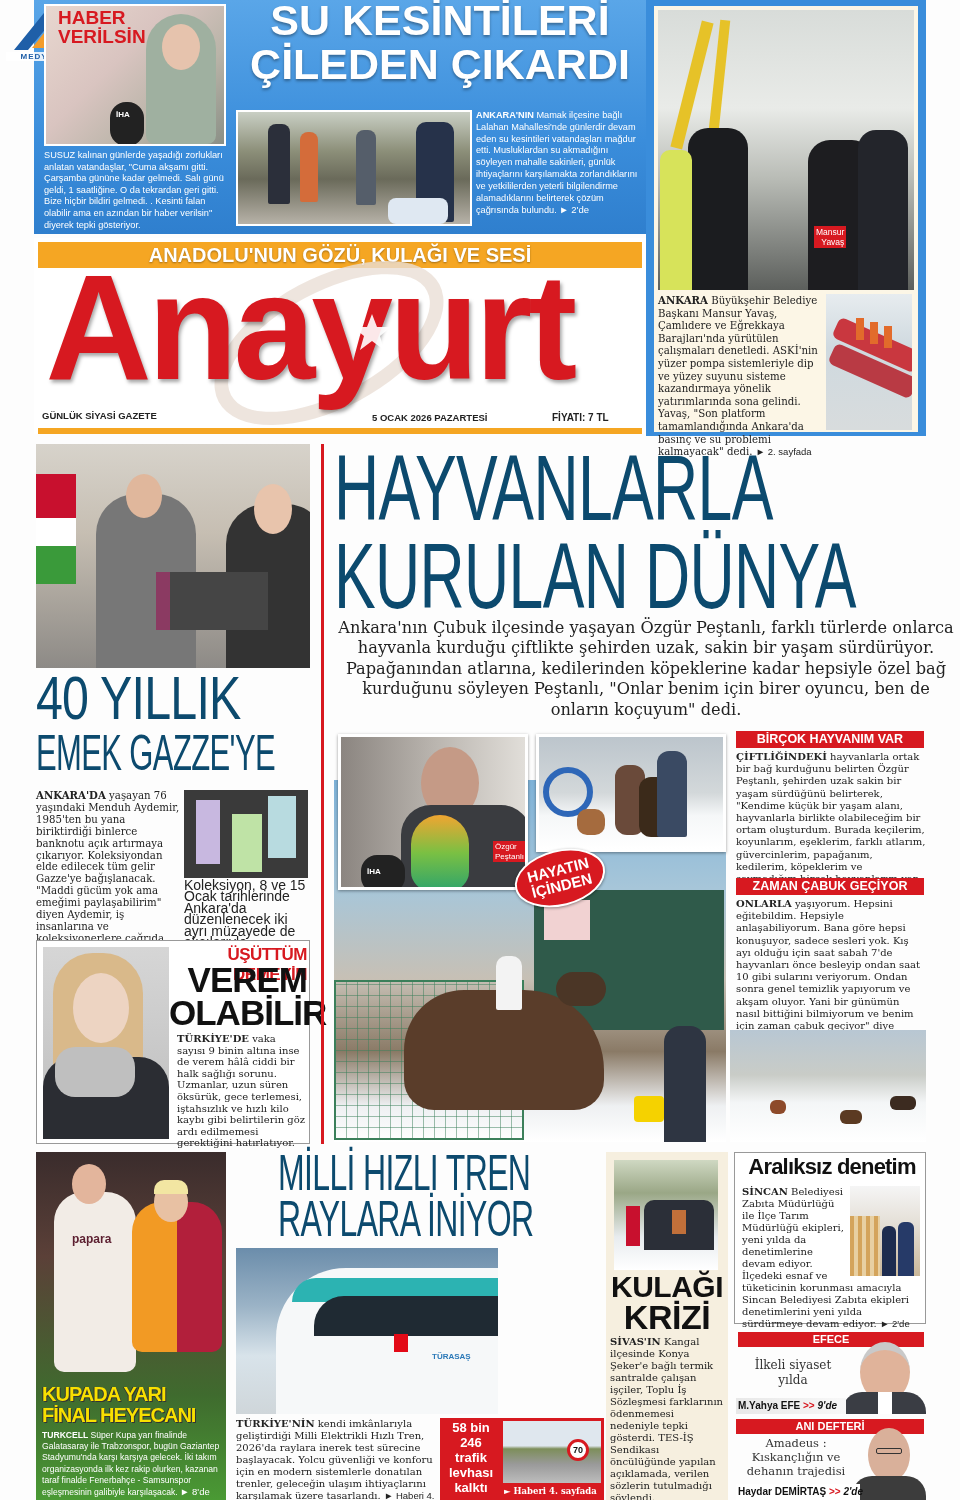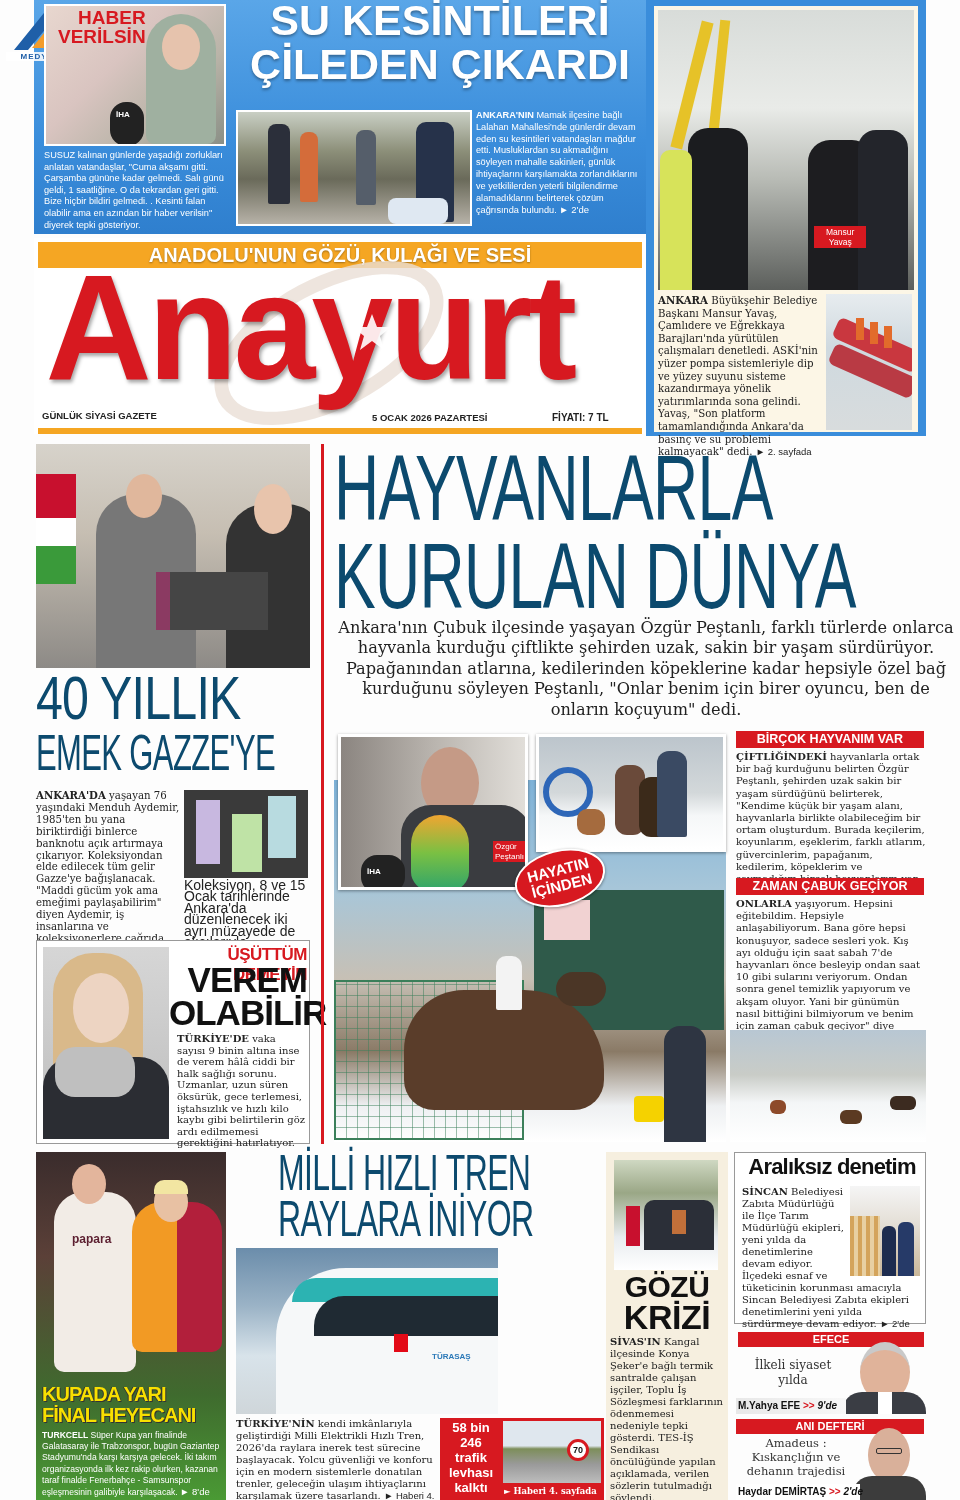--- a/index.html
+++ b/index.html
@@ -28,21 +28,21 @@
     <polygon points="42,24 58,44 26,44" fill="#f39c2b"></polygon>
   </svg>
   <div class="sans" style="position:absolute;left:0;top:48px;width:84px;text-align:center;font-size:8px;font-weight:bold;color:#1f5fa8;letter-spacing:1px;background:rgba(255,255,255,0.85);">MEDYALOJİ</div>
 </div>
 
 <div class="photo" style="left:44px;top:4px;width:182px;height:142px;background:linear-gradient(135deg,#e8d7cf 0%,#d9c4c0 40%,#b9b4a8 70%,#8a8f86 100%);border:2px solid #fff;">
   <div style="position:absolute;left:100px;top:8px;width:70px;height:130px;border-radius:40px 40px 10px 10px;background:#9fb0a0;"></div>
   <div style="position:absolute;left:116px;top:18px;width:38px;height:46px;border-radius:50%;background:#e6c3ad;"></div>
   <div style="position:absolute;left:64px;top:96px;width:34px;height:44px;border-radius:16px;background:#222;"></div>
   <div class="sans" style="position:absolute;left:70px;top:104px;font-size:8px;font-weight:bold;color:#fff;">İHA</div>
-  <div class="cond" style="position:absolute;left:12px;top:2px;color:#d71920;font-weight:bold;font-size:19px;line-height:19px;text-align:right;">
+  <div class="cond" style="position:absolute;left:12px;top:2px;color:#d71920;font-weight:bold;font-size:19px;line-height:19px;">
     <div>HABER</div>
     <div>VERİLSİN</div>
   </div>
 </div>
 <div class="abs sans" style="left:44px;top:150px;width:186px;font-size:9.2px;line-height:11.6px;color:#fff;">SUSUZ kalınan günlerde yaşadığı zorlukları anlatan vatandaşlar, "Cuma akşamı gitti. Çarşamba gününe kadar gelmedi. Salı günü geldi, 1 saatliğine. O da tekrardan geri gitti. Bize hiçbir bildiri gelmedi. . Kesinti falan olabilir ama en azından bir haber verilsin" diyerek tepki gösteriyor.</div>
 
 <div class="abs cond" style="left:238px;top:-2px;width:404px;color:#fff;font-weight:bold;font-size:43px;line-height:44px;text-align:center;text-shadow:0 2px 3px rgba(0,0,0,0.35);">
   <div>SU KESİNTİLERİ</div>
   <div>ÇİLEDEN ÇIKARDI</div>
 </div>
@@ -76,21 +76,21 @@
 
 <div class="abs" style="left:654px;top:6px;width:264px;height:426px;background:#fcf6e6;">
   <div class="photo" style="left:4px;top:4px;width:256px;height:280px;background:linear-gradient(180deg,#d8dcd9 0%,#e9ebe8 35%,#b9bcb6 60%,#5c5f5c 100%);">
     <div style="position:absolute;left:28px;top:10px;width:12px;height:130px;background:#e6c228;transform:rotate(14deg);"></div>
     <div style="position:absolute;left:56px;top:10px;width:10px;height:120px;background:#e6c228;transform:rotate(6deg);"></div>
     <div style="position:absolute;left:30px;top:118px;width:60px;height:170px;background:#1b1c1f;border-radius:20px 20px 0 0;"></div>
     <div style="position:absolute;left:150px;top:130px;width:66px;height:160px;background:#1d1d20;border-radius:22px 22px 0 0;"></div>
     <div style="position:absolute;left:200px;top:120px;width:50px;height:170px;background:#23252b;border-radius:18px 18px 0 0;"></div>
     <div style="position:absolute;left:2px;top:140px;width:32px;height:140px;background:#d7e35a;border-radius:10px 10px 0 0;"></div>
   </div>
-  <div class="sans" style="position:absolute;left:160px;top:220px;background:#d71920;color:#fff;font-size:8.5px;line-height:10px;padding:1px 12px;text-align:center;">
+  <div class="sans" style="position:absolute;left:160px;top:220px;background:#d71920;color:#fff;font-size:8.5px;line-height:10px;padding:1px 2px;text-align:right;">
     <div>Mansur</div>
     <div>Yavaş</div>
   </div>
   <div class="body-text" style="position:absolute;left:4px;top:288px;width:164px;font-size:10.2px;line-height:12.6px;text-align:left;">
     <b>ANKARA</b>
     <span>Büyükşehir Belediye Başkanı Mansur Yavaş, Çamlıdere ve Eğrekkaya Barajları'nda yürütülen çalışmaları denetledi. ASKİ'nin yüzer pompa sistemleriyle dip ve yüzey suyunu sisteme kazandırmaya yönelik yatırımlarında sona gelindi. Yavaş, "Son platform tamamlandığında Ankara'da basınç ve su problemi kalmayacak" dedi.</span>
     <span class="more">► 2. sayfada</span>
   </div>
   <div class="photo" style="left:172px;top:288px;width:86px;height:136px;background:linear-gradient(180deg,#e7ecef 0%,#cfd9df 40%,#d8dcdd 100%);">
     <div style="position:absolute;left:6px;top:40px;width:90px;height:22px;background:#c9373f;transform:rotate(24deg);border-radius:6px;"></div>
@@ -254,21 +254,21 @@
   <div class="serif" style="position:absolute;left:4px;top:68px;color:#fff;font-size:8.5px;font-weight:bold;">► Haberi 4. sayfada</div>
 </div>
 
 <div class="abs" style="left:606px;top:1152px;width:122px;height:348px;background:#f6efdf;"></div>
 <div class="photo" style="left:614px;top:1160px;width:104px;height:110px;background:linear-gradient(180deg,#cfd8c2 0%,#9aa786 30%,#e8ecef 70%,#ffffff 100%);">
   <div style="position:absolute;left:12px;top:46px;width:14px;height:40px;background:#c8102e;"></div>
   <div style="position:absolute;left:30px;top:40px;width:70px;height:50px;background:#2b2f38;border-radius:10px 10px 0 0;"></div>
   <div style="position:absolute;left:58px;top:50px;width:14px;height:24px;background:#c1703a;"></div>
 </div>
 <div class="sans" style="position:absolute;left:608px;top:1272px;width:118px;text-align:center;font-weight:bold;font-size:30px;line-height:30px;color:#111;letter-spacing:-0.5px;">
-  <div>GÖZÜ</div>
+  <div>KULAĞI</div>
   <div style="font-size:34px;">KRİZİ</div>
 </div>
 <div class="body-text" style="position:absolute;left:610px;top:1336px;width:116px;font-size:10px;line-height:12px;text-align:left;">
   <b>SİVAS'IN</b>
   <span>Kangal ilçesinde Konya Şeker'e bağlı termik santralde çalışan işçiler, Toplu İş Sözleşmesi farklarının ödenmemesi nedeniyle tepki gösterdi. TES-İŞ Sendikası öncülüğünde yapılan açıklamada, verilen sözlerin tutulmadığı söylendi.</span>
   
 </div>
 
 <div class="abs" style="left:734px;top:1152px;width:192px;height:172px;border:1px solid #999;background:#fff;"></div>
 <div class="sans" style="position:absolute;left:738px;top:1154px;width:188px;font-weight:bold;font-size:22px;line-height:26px;color:#111;letter-spacing:-0.8px;text-align:center;">Aralıksız denetim</div>

